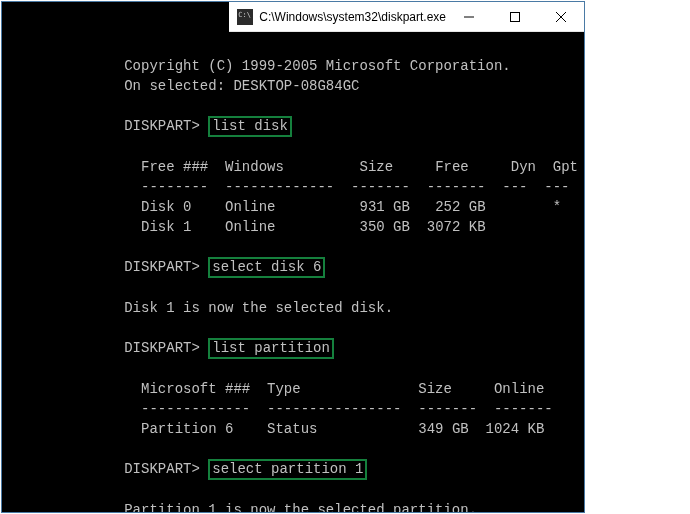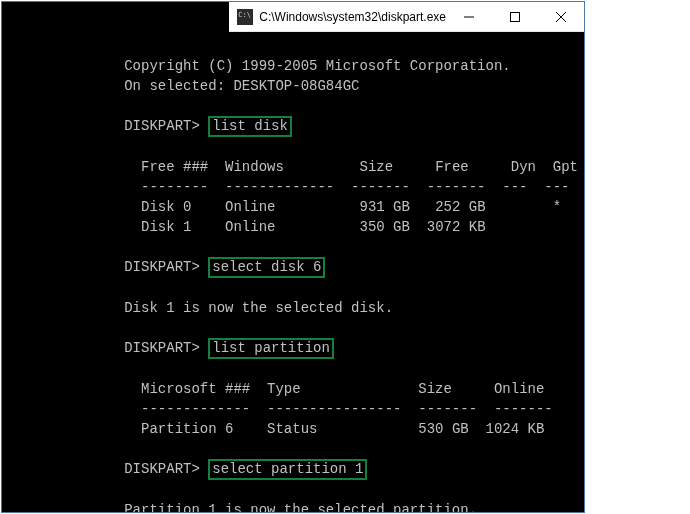--- a/index.html
+++ b/index.html
@@ -128,21 +128,21 @@
   <span>Disk 1</span>    <span>Online</span>          <span>350 GB</span>  <span>3072 KB</span>
 
 <span>DISKPART&gt;</span> <span class="hl">select disk 6</span>
 
 <span>Disk 1 is now the selected disk.</span>
 
 <span>DISKPART&gt;</span> <span class="hl">list partition</span>
 
   <span>Microsoft ###</span>  <span>Type</span>              <span>Size</span>     <span>Online</span>
   -------------  ----------------  -------  -------
-  <span>Partition 6</span>    <span>Status</span>            <span>530 GB</span>  <span>1024 KB</span>
+  <span>Partition 6</span>    <span>Status</span>            <span>349 GB</span>  <span>1024 KB</span>
 
 <span>DISKPART&gt;</span> <span class="hl">select partition 1</span>
 
 <span>Partition 1 is now the selected partition.</span>
 
  
 
 
 
  

